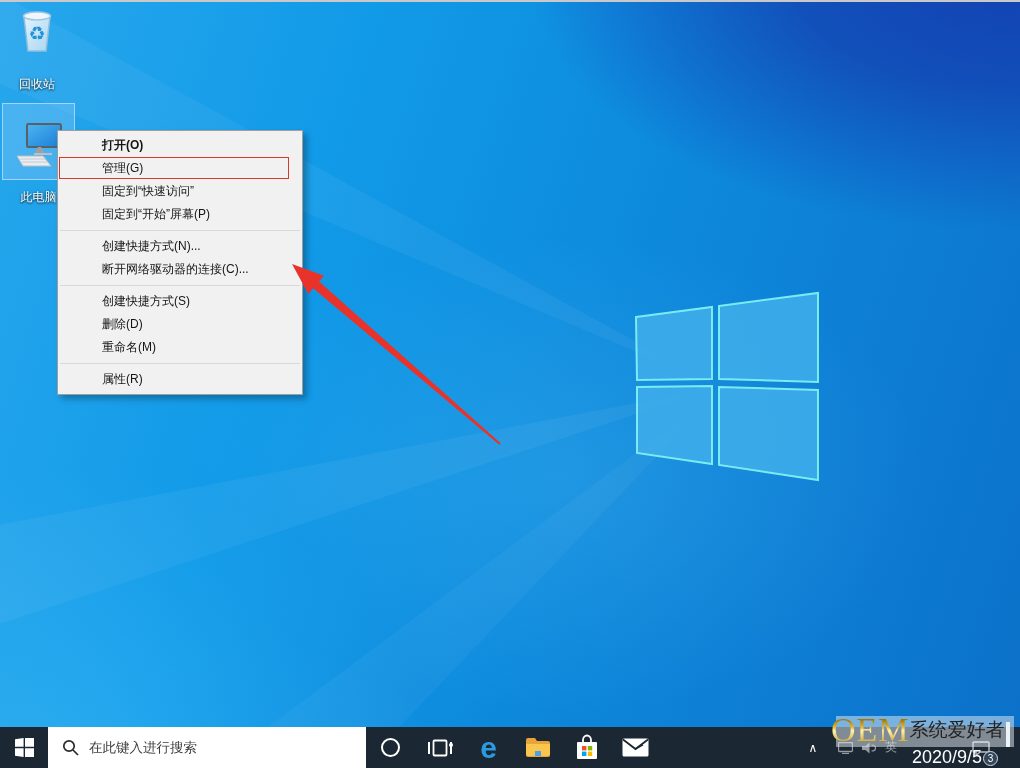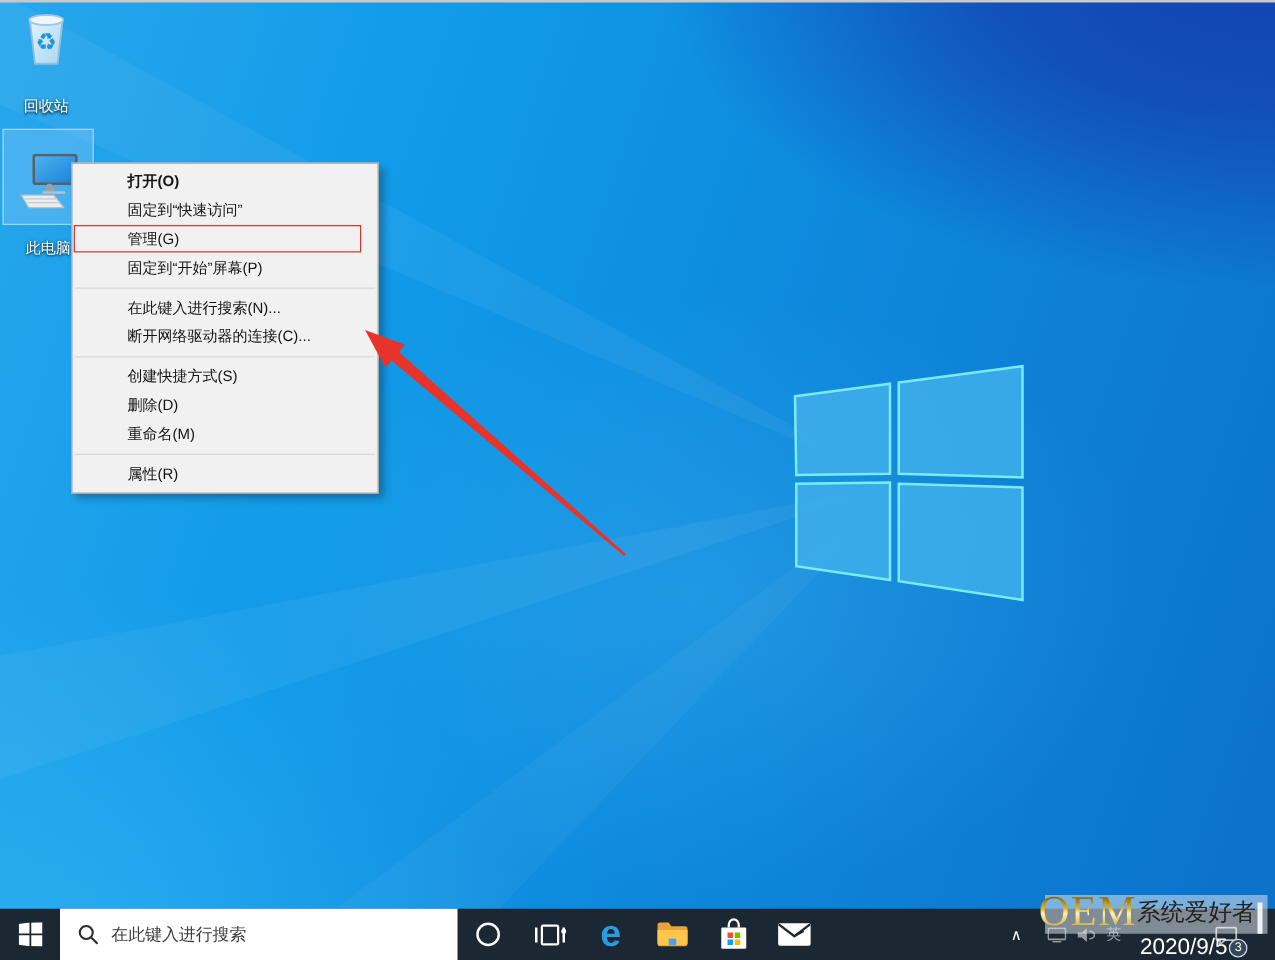--- a/index.html
+++ b/index.html
@@ -115,25 +115,25 @@
       <path d="M27,24 l4,6 h-10 l3,-6 z" fill="#9aa1a8"></path>
       <rect x="20" y="30" width="18" height="2" fill="#b9c0c7"></rect>
       <path d="M3,33 L29,33 L37,43 L9,43 Z" fill="#e9edf1" stroke="#b7bec6" stroke-width="1"></path>
       <path d="M6,36 L32,36 M8,39 L34,39" stroke="#c4cad2" stroke-width="1" fill="none"></path>
     </svg>
     <span class="lbl">此电脑</span>
   </div>
 
   <div class="context-menu">
       <div class="menu-item bold"><span>打开(O)</span></div>
+      <div class="menu-item"><span>管理(G)</span><div class="red-box"></div></div>
       <div class="menu-item"><span>固定到“快速访问”</span></div>
-      <div class="menu-item"><span>管理(G)</span><div class="red-box"></div></div>
       <div class="menu-item"><span>固定到“开始”屏幕(P)</span></div>
       <div class="menu-sep"></div>
-      <div class="menu-item"><span>在此键入进行搜索(N)...</span></div>
+      <div class="menu-item"><span>创建快捷方式(N)...</span></div>
       <div class="menu-item"><span>断开网络驱动器的连接(C)...</span></div>
       <div class="menu-sep"></div>
       <div class="menu-item"><span>创建快捷方式(S)</span></div>
       <div class="menu-item"><span>删除(D)</span></div>
       <div class="menu-item"><span>重命名(M)</span></div>
       <div class="menu-sep"></div>
       <div class="menu-item"><span>属性(R)</span></div>
     </div>
 
   <svg class="deco anno" width="1020" height="768" viewBox="0 0 1020 768">

